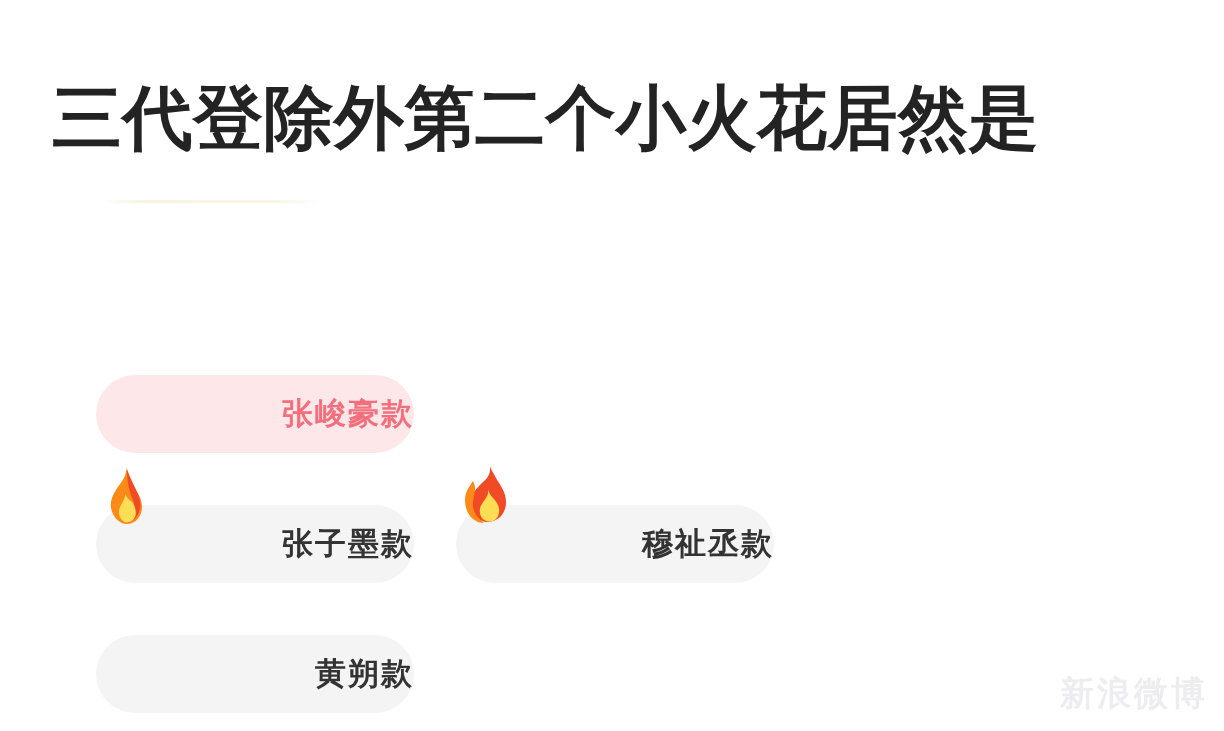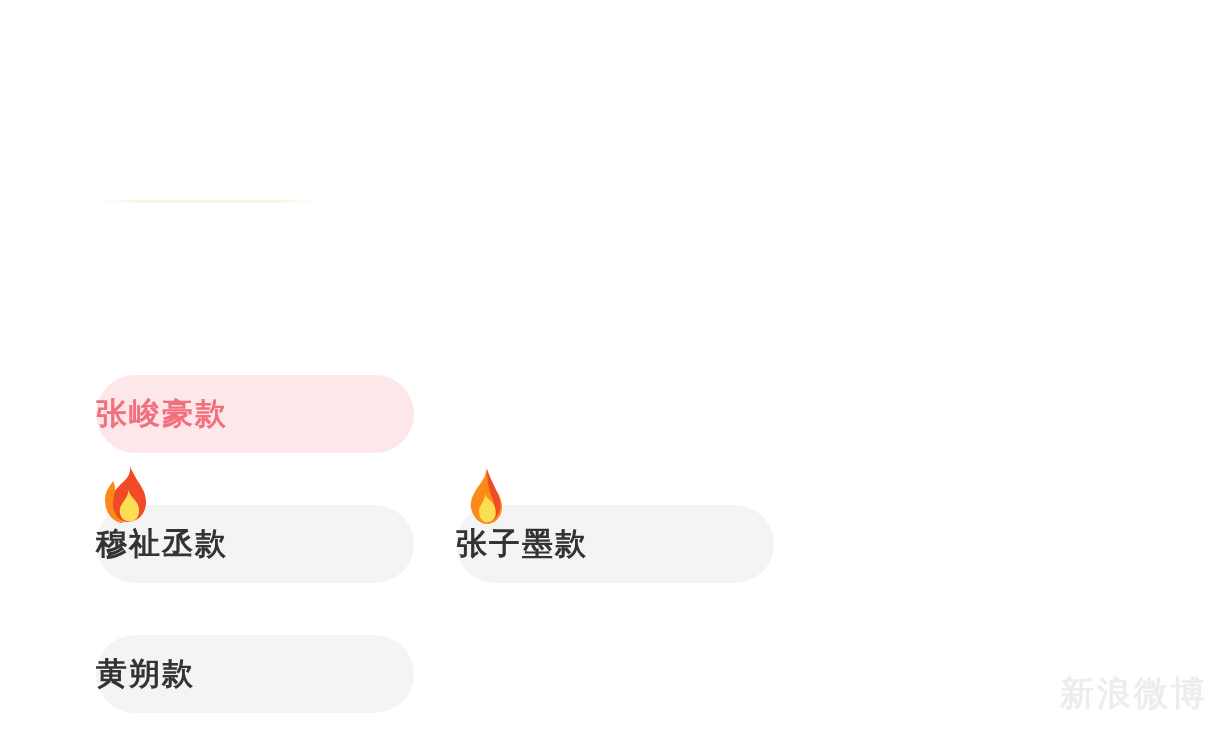--- a/index.html
+++ b/index.html
@@ -87,21 +87,21 @@
   .pill {
     position: absolute;
     left: 0;
     top: 0;
     width: 100%;
     height: 100%;
     border-radius: 39px;
     background: #f4f4f4;
     display: flex;
     align-items: center;
-    justify-content: flex-start;
+    justify-content: flex-end;
     box-sizing: border-box;
     cursor: pointer;
     user-select: none;
   }
   .pill-label {
     font-size: 31px;
     font-weight: 600;
     letter-spacing: 2px;
     color: #333333;
   }
@@ -137,54 +137,55 @@
     filter: blur(0.6px);
     white-space: nowrap;
     user-select: none;
   }
 </style>
 </head>
 <body>
 
 <div class="page">
 
+  <h1 class="headline">三代登除外第二个小火花居然是</h1>
 
   <div class="divider"></div>
 
 
   <div class="pill-grid">
       <div class="pill-row">
         <div class="pill-slot">
           <div class="pill is-selected">
             <span class="pill-label">张峻豪款</span>
           </div>
         </div>
       </div>
       <div class="pill-row">
         <div class="pill-slot">
           <div class="pill">
+            <span class="pill-label">张子墨款</span>
+          </div>
+          <div class="flame">
+            <svg viewBox="0 0 50 62" xmlns="http://www.w3.org/2000/svg">
+              <path d="M26 2 C27 13 20 18 16 25 C12 31 10 37 11 43 C13 53 20 59 27 59 C35 59 42 52 42 42 C42 33 37 27 33 20 C30 15 27 9 26 2 Z" fill="#fb8a18"></path>
+              <path d="M27 4 C30 13 34 20 37 27 C40 33 41 39 40 44 C38 52 33 57 27 58 C34 52 36 45 34 38 C32 31 27 24 27 4 Z" fill="#f04a26"></path>
+              <path d="M25 27 C26 34 22 37 20 42 C18 46 19 53 23 56 C27 59 33 57 35 52 C37 47 35 41 32 37 C29 34 25 32 25 27 Z" fill="#fcdd53"></path>
+            </svg>
+          </div>
+        </div>
+        <div class="pill-slot">
+          <div class="pill">
             <span class="pill-label">穆祉丞款</span>
           </div>
           <div class="flame">
             <svg viewBox="0 0 50 62" xmlns="http://www.w3.org/2000/svg">
               <path d="M30 1 C31 11 26 14 20 20 C15 25 11 30 11 37 C11 49 19 57 27 57 C38 57 46 49 46 37 C46 27 40 20 36 13 C34 9 31 5 30 1 Z" fill="#f04a26"></path>
               <path d="M13 16 C9 22 5 27 5 35 C5 48 13 58 24 58 C16 52 12 45 13 37 C14 29 17 23 13 16 Z" fill="#fb8a18"></path>
               <path d="M28 24 C29 31 25 34 22 39 C19 43 19 49 22 53 C25 57 32 58 36 54 C40 50 40 43 37 38 C34 33 29 30 28 24 Z" fill="#fcdd53"></path>
-            </svg>
-          </div>
-        </div>
-        <div class="pill-slot">
-          <div class="pill">
-            <span class="pill-label">张子墨款</span>
-          </div>
-          <div class="flame">
-            <svg viewBox="0 0 50 62" xmlns="http://www.w3.org/2000/svg">
-              <path d="M26 2 C27 13 20 18 16 25 C12 31 10 37 11 43 C13 53 20 59 27 59 C35 59 42 52 42 42 C42 33 37 27 33 20 C30 15 27 9 26 2 Z" fill="#fb8a18"></path>
-              <path d="M27 4 C30 13 34 20 37 27 C40 33 41 39 40 44 C38 52 33 57 27 58 C34 52 36 45 34 38 C32 31 27 24 27 4 Z" fill="#f04a26"></path>
-              <path d="M25 27 C26 34 22 37 20 42 C18 46 19 53 23 56 C27 59 33 57 35 52 C37 47 35 41 32 37 C29 34 25 32 25 27 Z" fill="#fcdd53"></path>
             </svg>
           </div>
         </div>
       </div>
       <div class="pill-row">
         <div class="pill-slot">
           <div class="pill">
             <span class="pill-label">黄朔款</span>
           </div>
         </div>

